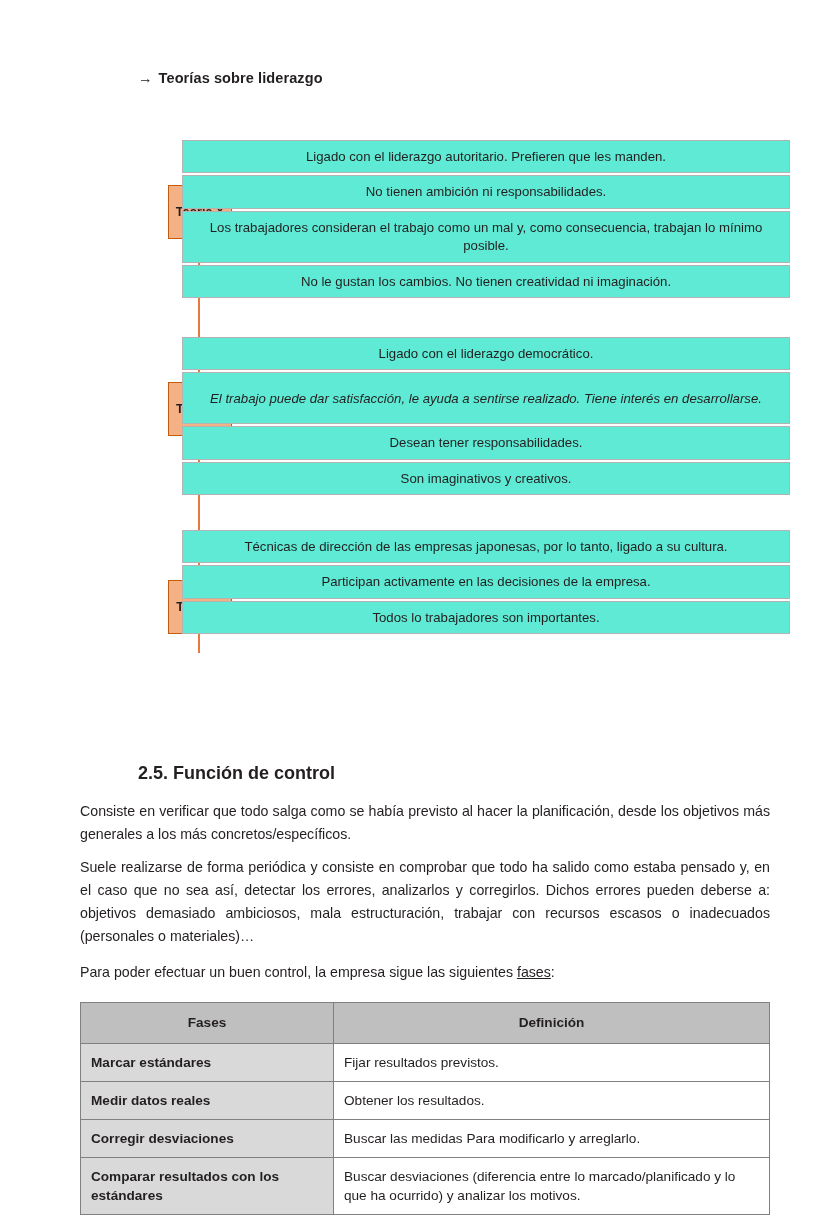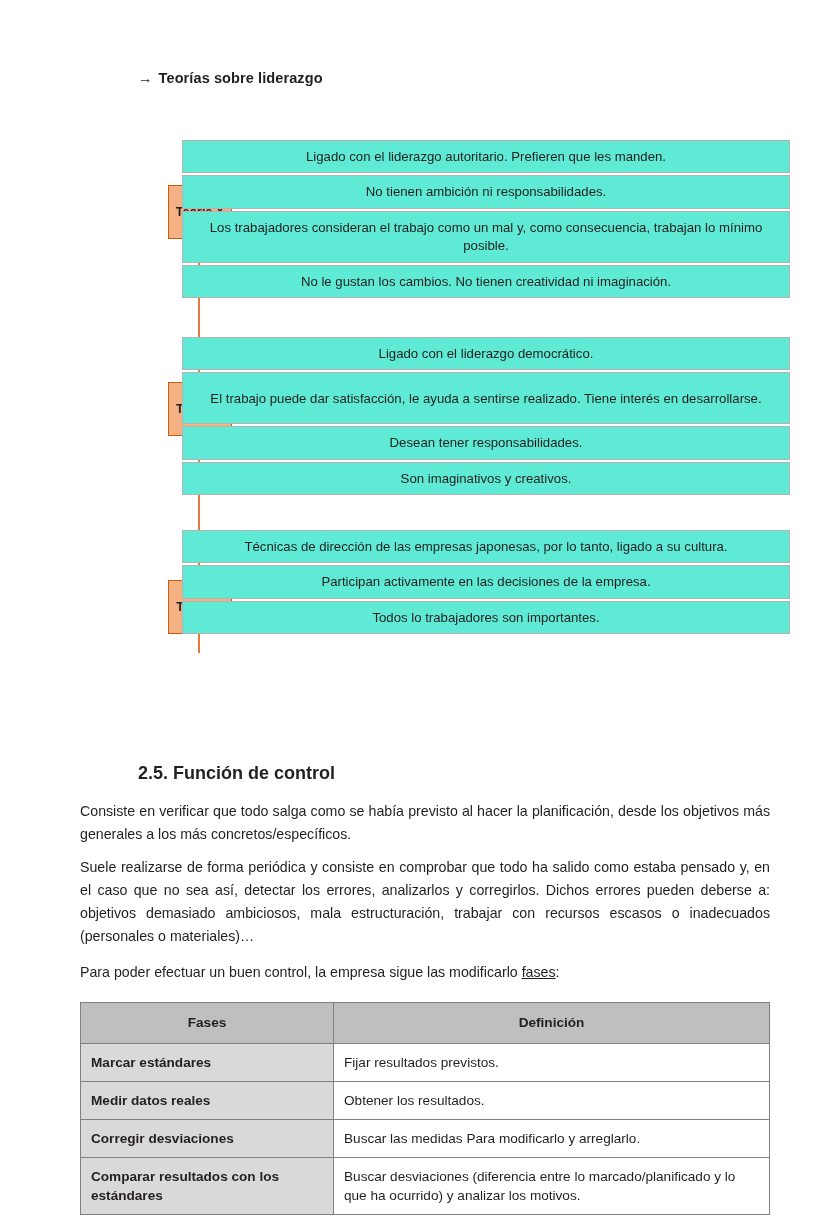--- a/index.html
+++ b/index.html
@@ -185,40 +185,40 @@
       <div class="item">Ligado con el liderazgo autoritario. Prefieren que les manden.</div>
       <div class="item">No tienen ambición ni responsabilidades.</div>
       <div class="item two-line" style="min-height:52px;">Los trabajadores consideran el trabajo como un mal y, como consecuencia, trabajan lo mínimo posible.</div>
       <div class="item">No le gustan los cambios. No tienen creatividad ni imaginación.</div>
     </div>
 
     <div class="connector conn-y"></div>
     <div class="theory-box theory-y">Teoría Y</div>
     <div class="group group-y">
       <div class="item">Ligado con el liderazgo democrático.</div>
-      <div class="item two-line" style="min-height:52px;">El trabajo puede dar satisfacción, le ayuda a sentirse realizado. Tiene interés en desarrollarse.</div>
+      <div class="item two-line" style="min-height:52px;font-style:italic;">El trabajo puede dar satisfacción, le ayuda a sentirse realizado. Tiene interés en desarrollarse.</div>
       <div class="item">Desean tener responsabilidades.</div>
       <div class="item">Son imaginativos y creativos.</div>
     </div>
 
     <div class="connector conn-z"></div>
     <div class="theory-box theory-z">Teoría Z</div>
     <div class="group group-z">
       <div class="item">Técnicas de dirección de las empresas japonesas, por lo tanto, ligado a su cultura.</div>
       <div class="item">Participan activamente en las decisiones de la empresa.</div>
       <div class="item">Todos lo trabajadores son importantes.</div>
     </div>
 
   </div>
 
   <div class="sub-heading">2.5. Función de control</div>
 
   <div class="para para-1">Consiste en verificar que todo salga como se había previsto al hacer la planificación, desde los objetivos más generales a los más concretos/específicos.</div>
   <div class="para para-2">Suele realizarse de forma periódica y consiste en comprobar que todo ha salido como estaba pensado y, en el caso que no sea así, detectar los errores, analizarlos y corregirlos.  Dichos errores pueden deberse a: objetivos demasiado ambiciosos, mala estructuración, trabajar con recursos escasos o inadecuados (personales o materiales)…</div>
-  <div class="para para-3"><span>Para poder efectuar un buen control, la empresa sigue las modificarlo </span><u>fases</u><span>:</span></div>
+  <div class="para para-3"><span>Para poder efectuar un buen control, la empresa sigue las siguientes </span><u>fases</u><span>:</span></div>
 
   <table class="fases-table">
     <thead>
       <tr>
         <th>Fases</th>
         <th>Definición</th>
       </tr>
     </thead>
     <tbody>
       <tr>

